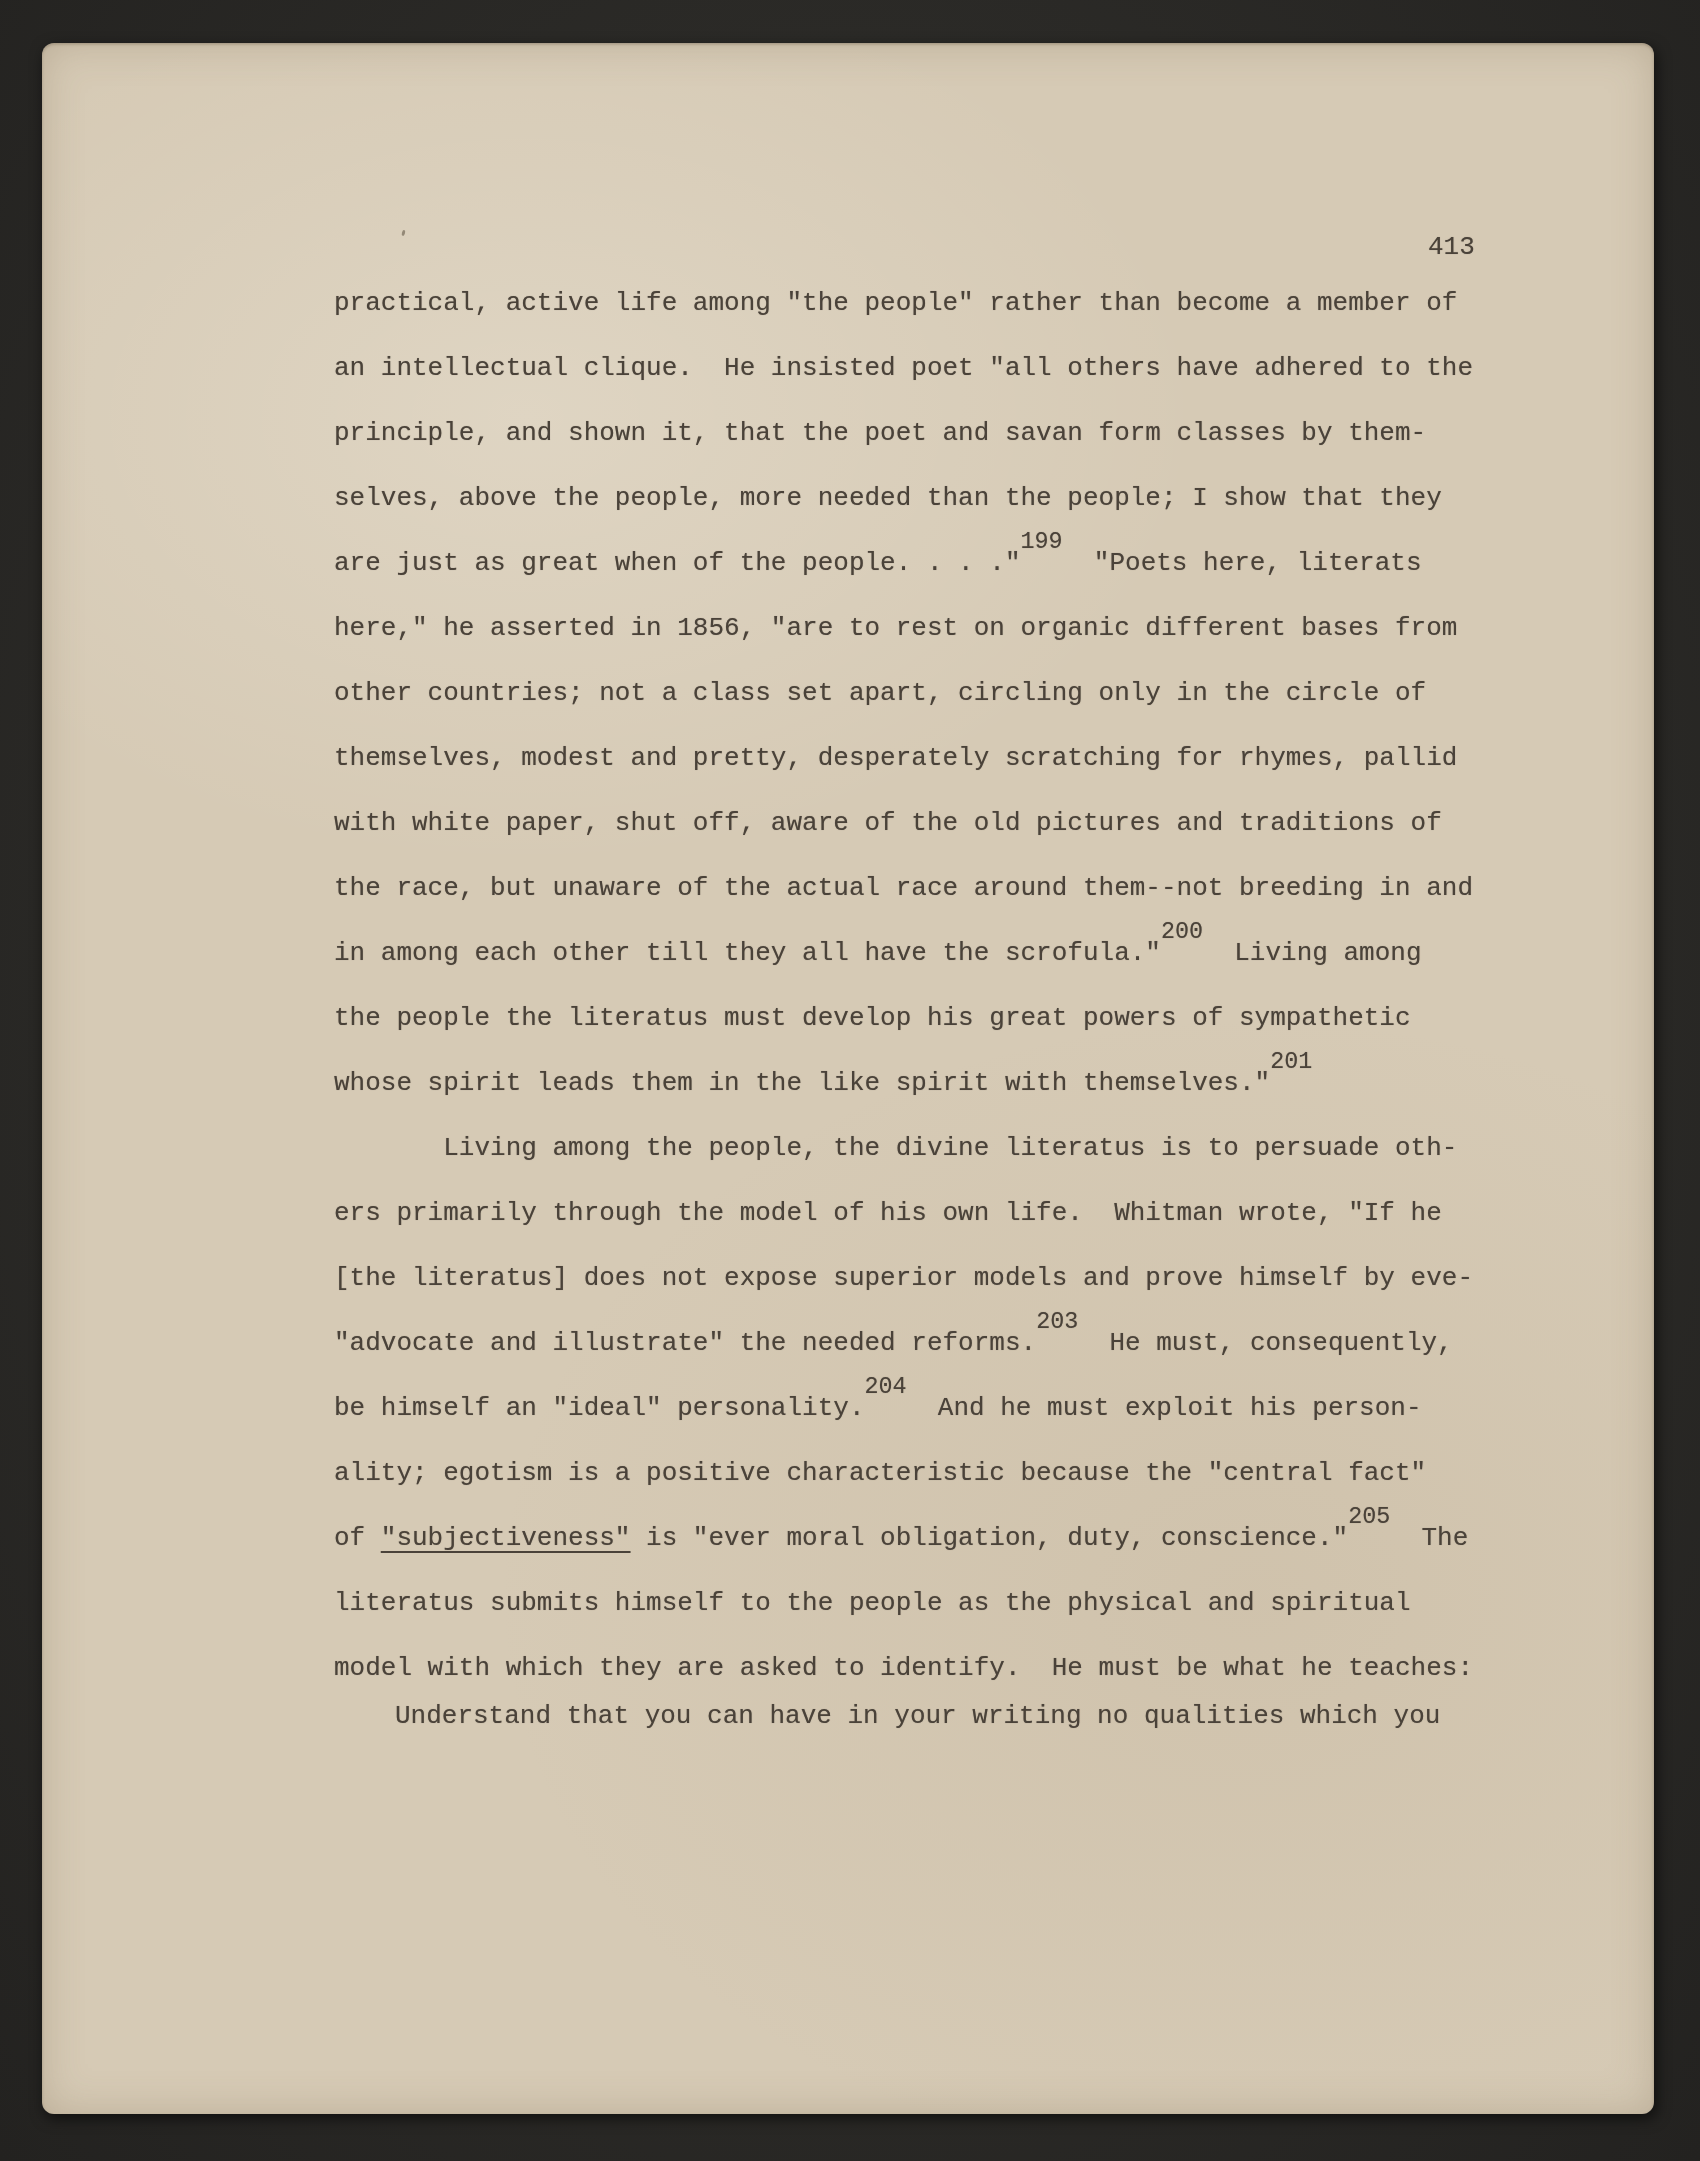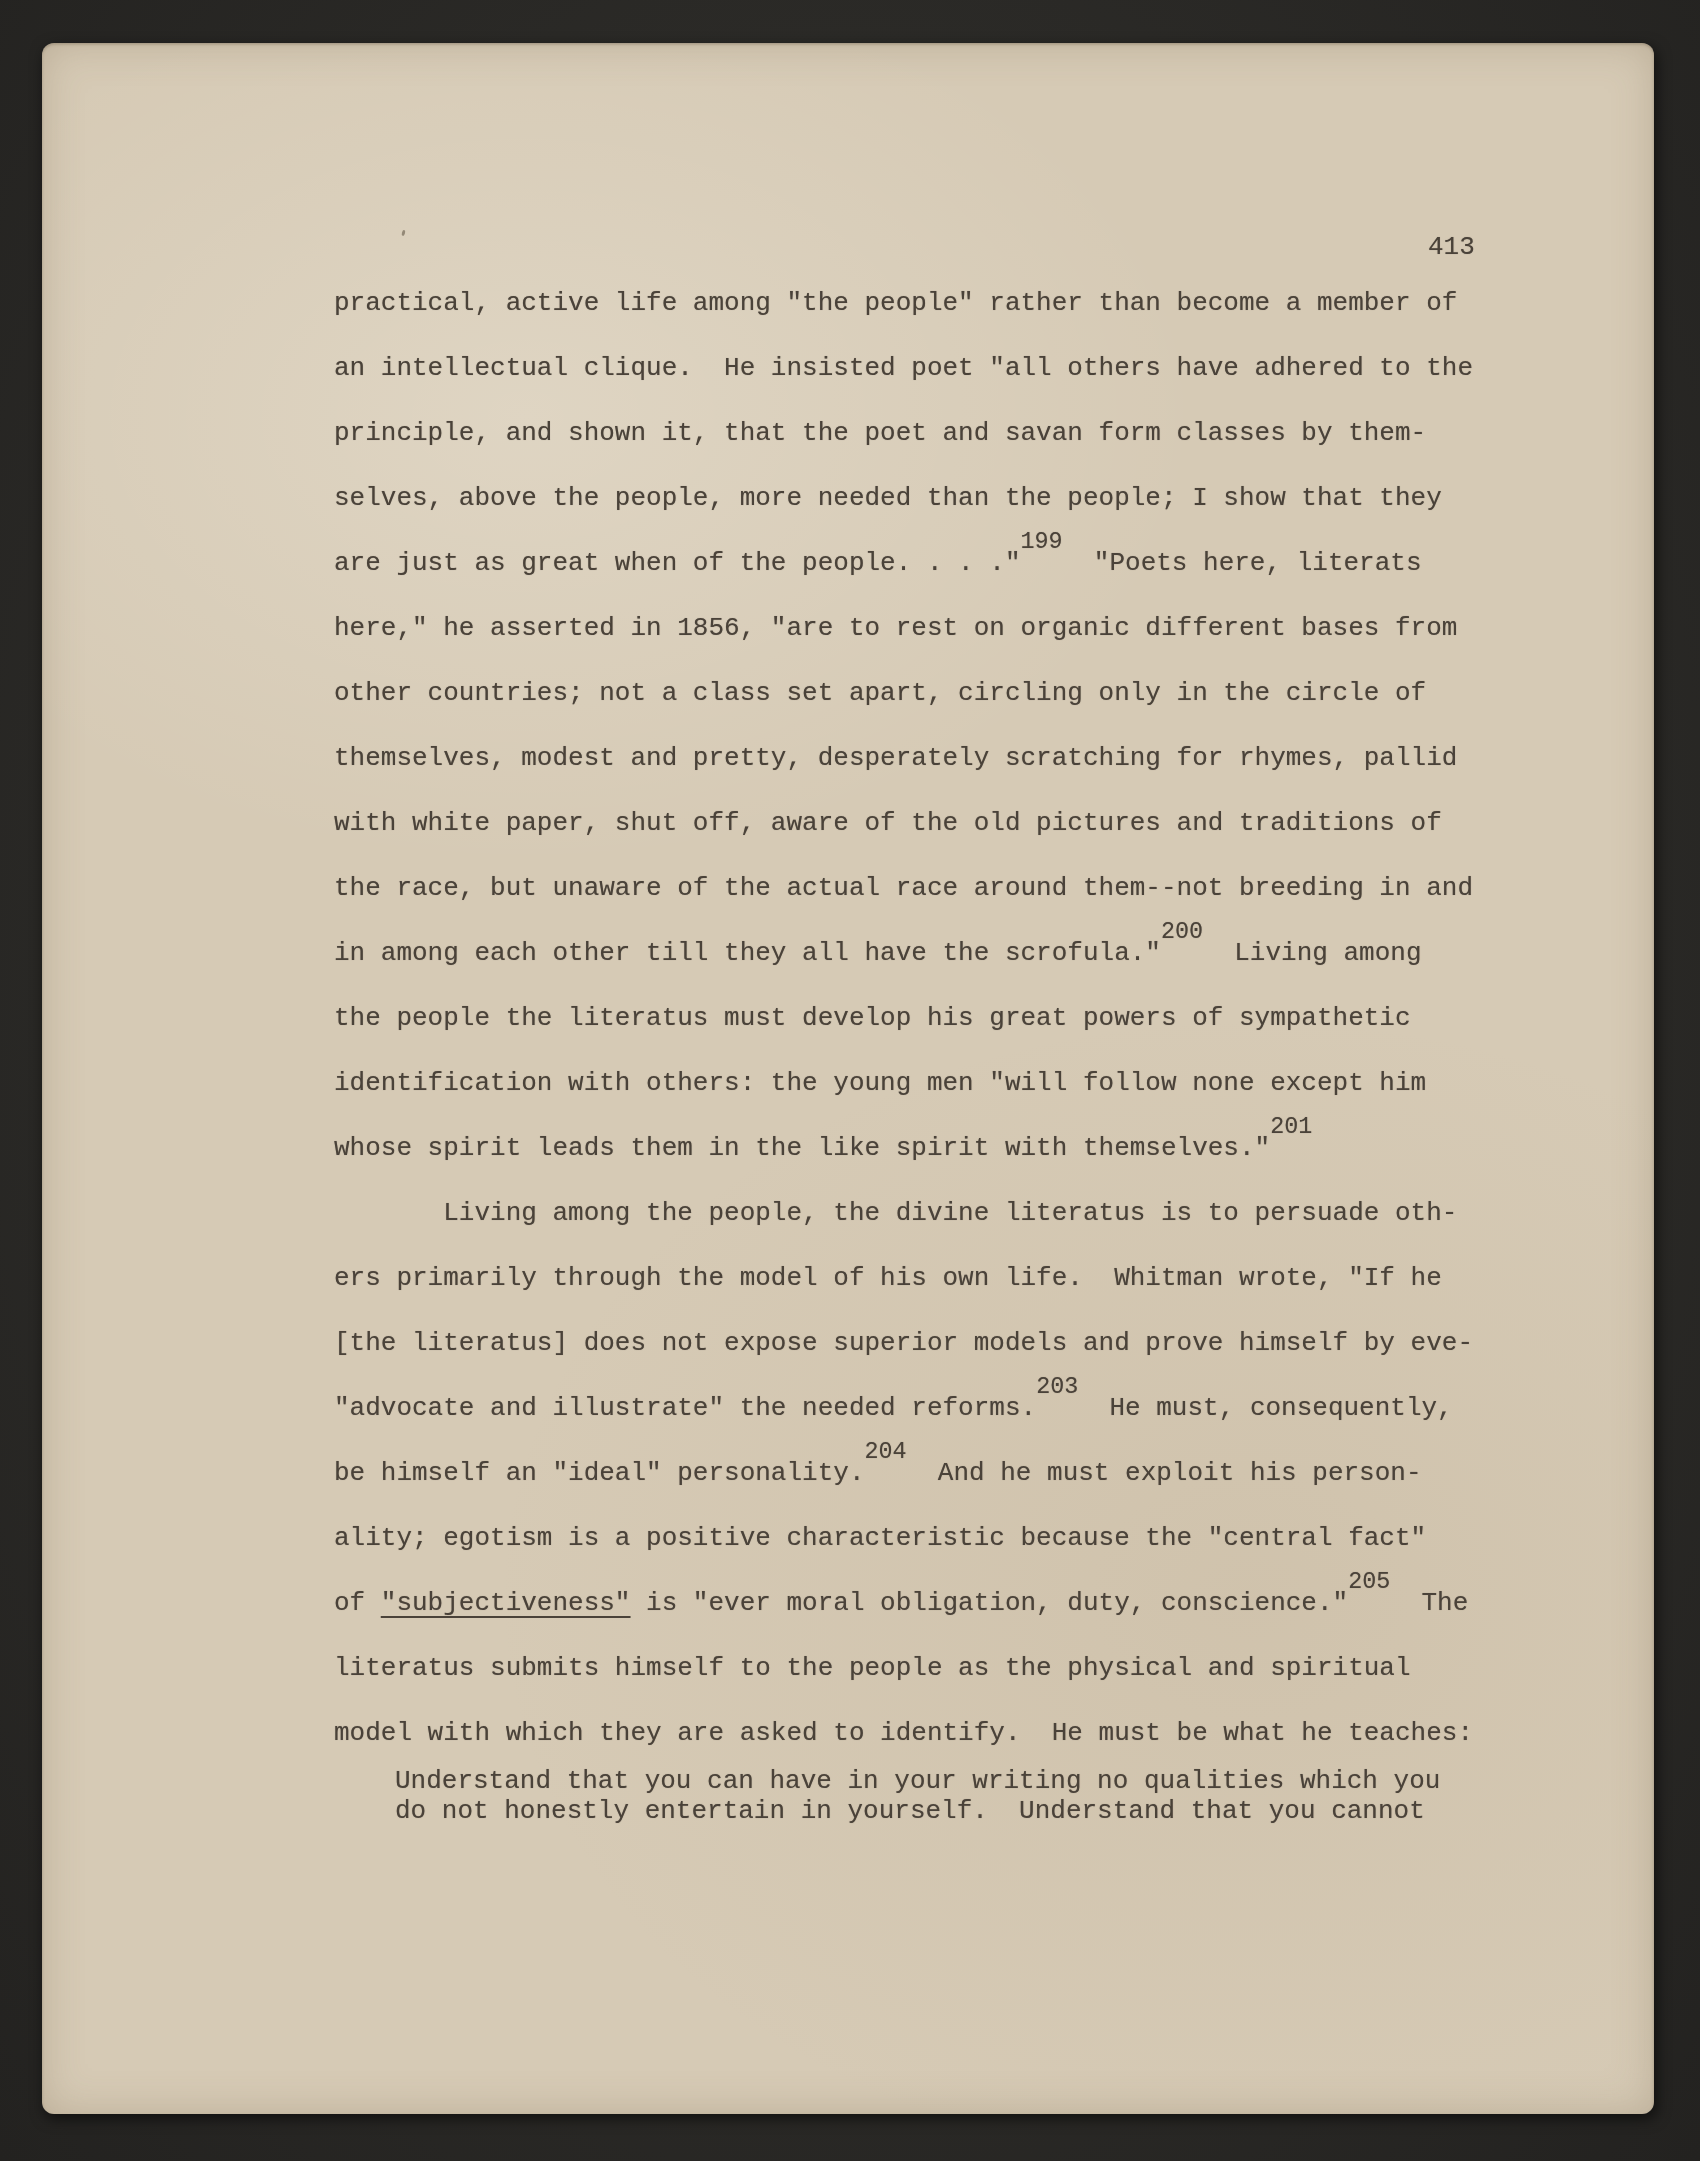--- a/index.html
+++ b/index.html
@@ -96,32 +96,30 @@
           <div class="line"><span>principle, and shown it, that the poet and savan form classes by them-</span></div>
           <div class="line"><span>selves, above the people, more needed than the people; I show that they</span></div>
           <div class="line"><span>are just as great when of the people. . . ."</span><sup class="fn">199</sup><span>  "Poets here, literats</span></div>
           <div class="line"><span>here," he asserted in 1856, "are to rest on organic different bases from</span></div>
           <div class="line"><span>other countries; not a class set apart, circling only in the circle of</span></div>
           <div class="line"><span>themselves, modest and pretty, desperately scratching for rhymes, pallid</span></div>
           <div class="line"><span>with white paper, shut off, aware of the old pictures and traditions of</span></div>
           <div class="line"><span>the race, but unaware of the actual race around them--not breeding in and</span></div>
           <div class="line"><span>in among each other till they all have the scrofula."</span><sup class="fn">200</sup><span>  Living among</span></div>
           <div class="line"><span>the people the literatus must develop his great powers of sympathetic</span></div>
-          <div class="line"><span>identification with others: the young men "will follow none except him</span></div>
           <div class="line"><span>whose spirit leads them in the like spirit with themselves."</span><sup class="fn">201</sup></div>
           <div class="line"><span>       Living among the people, the divine literatus is to persuade oth-</span></div>
           <div class="line"><span>ers primarily through the model of his own life.  Whitman wrote, "If he</span></div>
           <div class="line"><span>[the literatus] does not expose superior models and prove himself by eve-</span></div>
           <div class="line"><span>"advocate and illustrate" the needed reforms.</span><sup class="fn">203</sup><span>  He must, consequently,</span></div>
           <div class="line"><span>be himself an "ideal" personality.</span><sup class="fn">204</sup><span>  And he must exploit his person-</span></div>
           <div class="line"><span>ality; egotism is a positive characteristic because the "central fact"</span></div>
           <div class="line"><span>of </span><span class="ul">"subjectiveness"</span><span> is "ever moral obligation, duty, conscience."</span><sup class="fn">205</sup><span>  The</span></div>
           <div class="line"><span>literatus submits himself to the people as the physical and spiritual</span></div>
           <div class="line"><span>model with which they are asked to identify.  He must be what he teaches:</span></div>
         </div>
       <div id="block-quote">
           <div class="line"><span>Understand that you can have in your writing no qualities which you</span></div>
-          <div class="line"><span>do not honestly entertain in yourself.  Understand that you cannot</span></div>
         </div>
     </div>
   </div>
 </div>
 
 
 </body></html>

